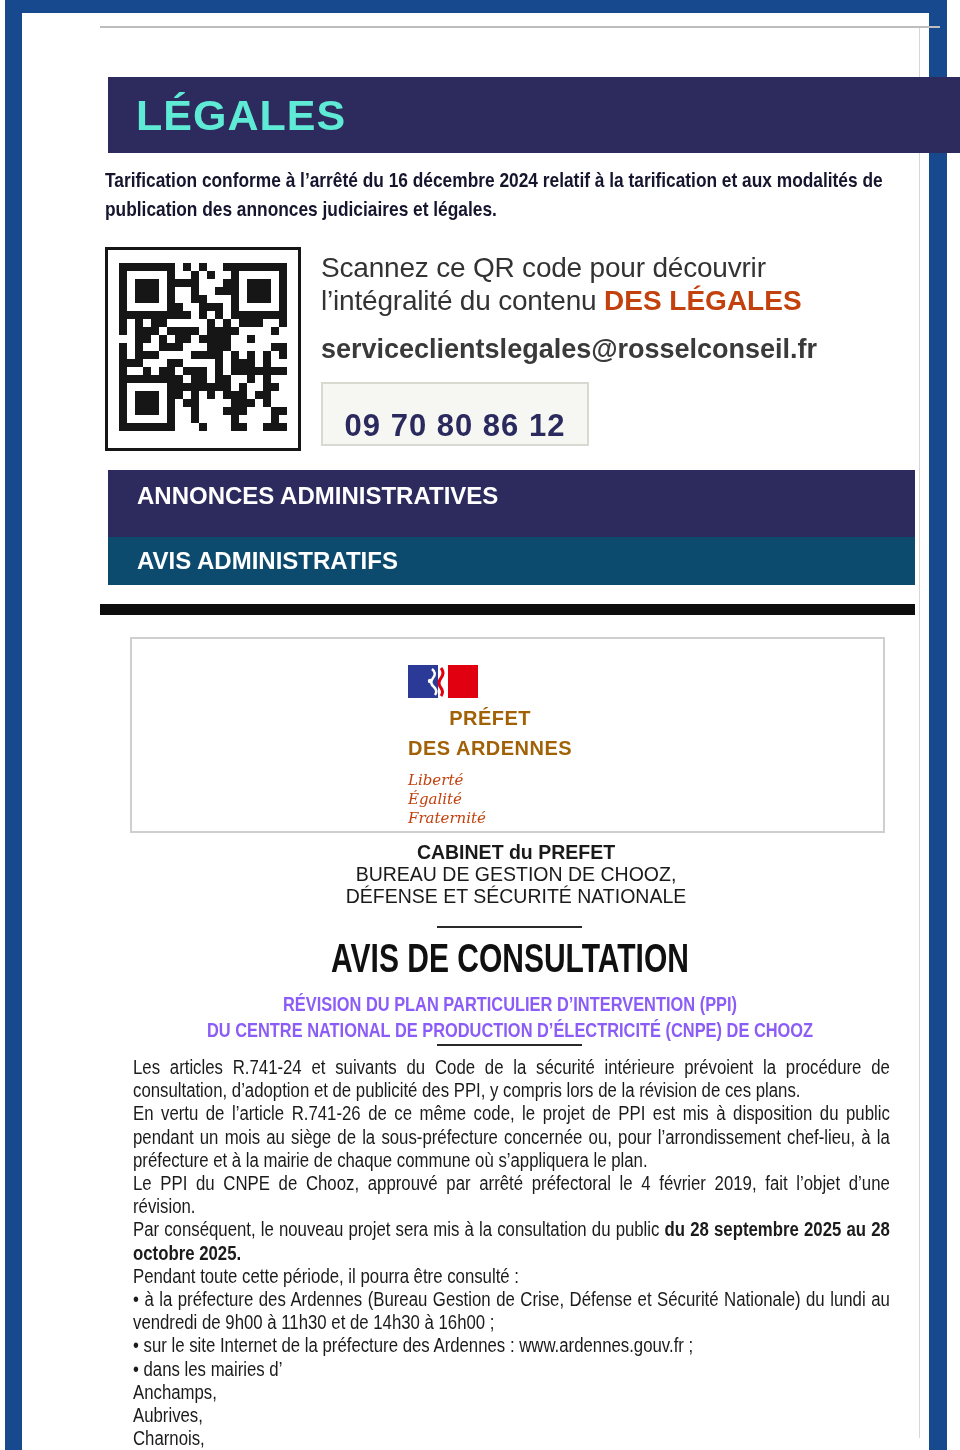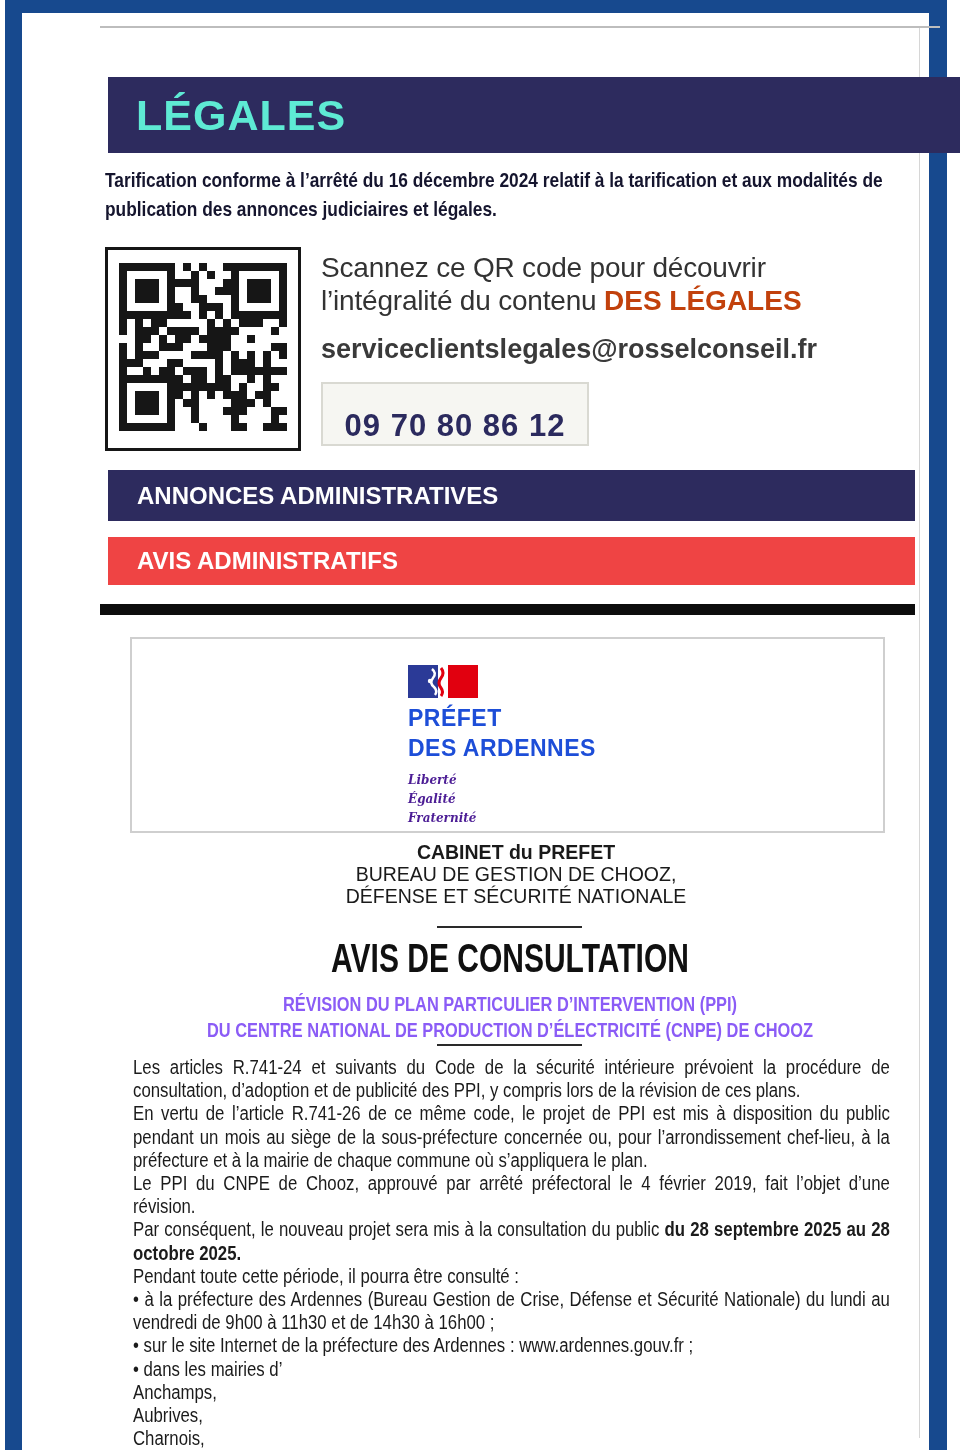--- a/index.html
+++ b/index.html
@@ -33,31 +33,31 @@
     color:#333;line-height:33px;letter-spacing:-0.2px;}
   .scan-bold{font-weight:800;color:#c2410c;letter-spacing:0;}
   .email{left:321px;top:334px;width:560px;font-size:27px;font-weight:700;color:#3a3a3a;}
   .phone-box{left:321px;top:382px;width:264px;height:60px;background:#f6f6f2;
     border:2px solid #d9d9d2;display:flex;align-items:flex-end;justify-content:center;
     font-size:31px;font-weight:bold;color:#2b2a5e;letter-spacing:1px;}
 
   
   .bar{width:807px;left:108px;box-sizing:border-box;color:#fff;font-weight:bold;
     font-size:24px;padding-left:29px;}
-  .bar-annonces{top:470px;height:51px;line-height:51px;background:#2d2b5e;}
-  .bar-avis{top:537px;height:48px;line-height:48px;background:#ef4444;}
+  .bar-annonces{top:470px;height:67px;line-height:51px;background:#2d2b5e;}
+  .bar-avis{top:537px;height:48px;line-height:48px;background:#0c4a6e;}
   .black-rule{left:100px;top:604px;width:815px;height:11px;background:#0d0d0d;}
 
   
   .prefet-box{left:130px;top:637px;width:755px;height:196px;border:2px solid #cfcfcf;
     box-sizing:border-box;background:#fff;}
   .logo-block{position:absolute;left:276px;top:26px;}
-  .logo-name{font-size:23px;font-weight:bold;color:#1d4ed8;letter-spacing:0.5px;line-height:30px;}
-  .motto{font-family:"DejaVu Serif",serif;font-style:italic;font-weight:bold;
-    font-size:12px;line-height:19px;color:#4c1d95;margin-top:8px;}
+  .logo-name{font-size:20px;font-weight:bold;color:#a16207;letter-spacing:0.5px;line-height:30px;text-align:center;}
+  .motto{font-family:"DejaVu Serif",serif;font-style:italic;font-weight:normal;
+    font-size:15px;line-height:19px;color:#c2410c;margin-top:8px;}
 
   
   .issuer{left:111px;top:841px;width:810px;text-align:center;font-size:19.5px;line-height:22px;color:#1a1a1a;}
   .issuer .b{font-weight:bold;}
   .divider{left:437px;width:145px;height:2px;background:#2a2a2a;}
   .d1{top:926px;} .d2{top:1044px;}
   .notice-title{left:105px;top:936px;width:810px;text-align:center;font-size:40px;
     font-weight:bold;color:#101010;white-space:nowrap;transform:scaleX(0.75);transform-origin:center top;}
   .notice-subtitle{left:105px;top:991px;width:810px;text-align:center;font-size:20.5px;
     font-weight:bold;line-height:26px;color:#8b5cf6;}

